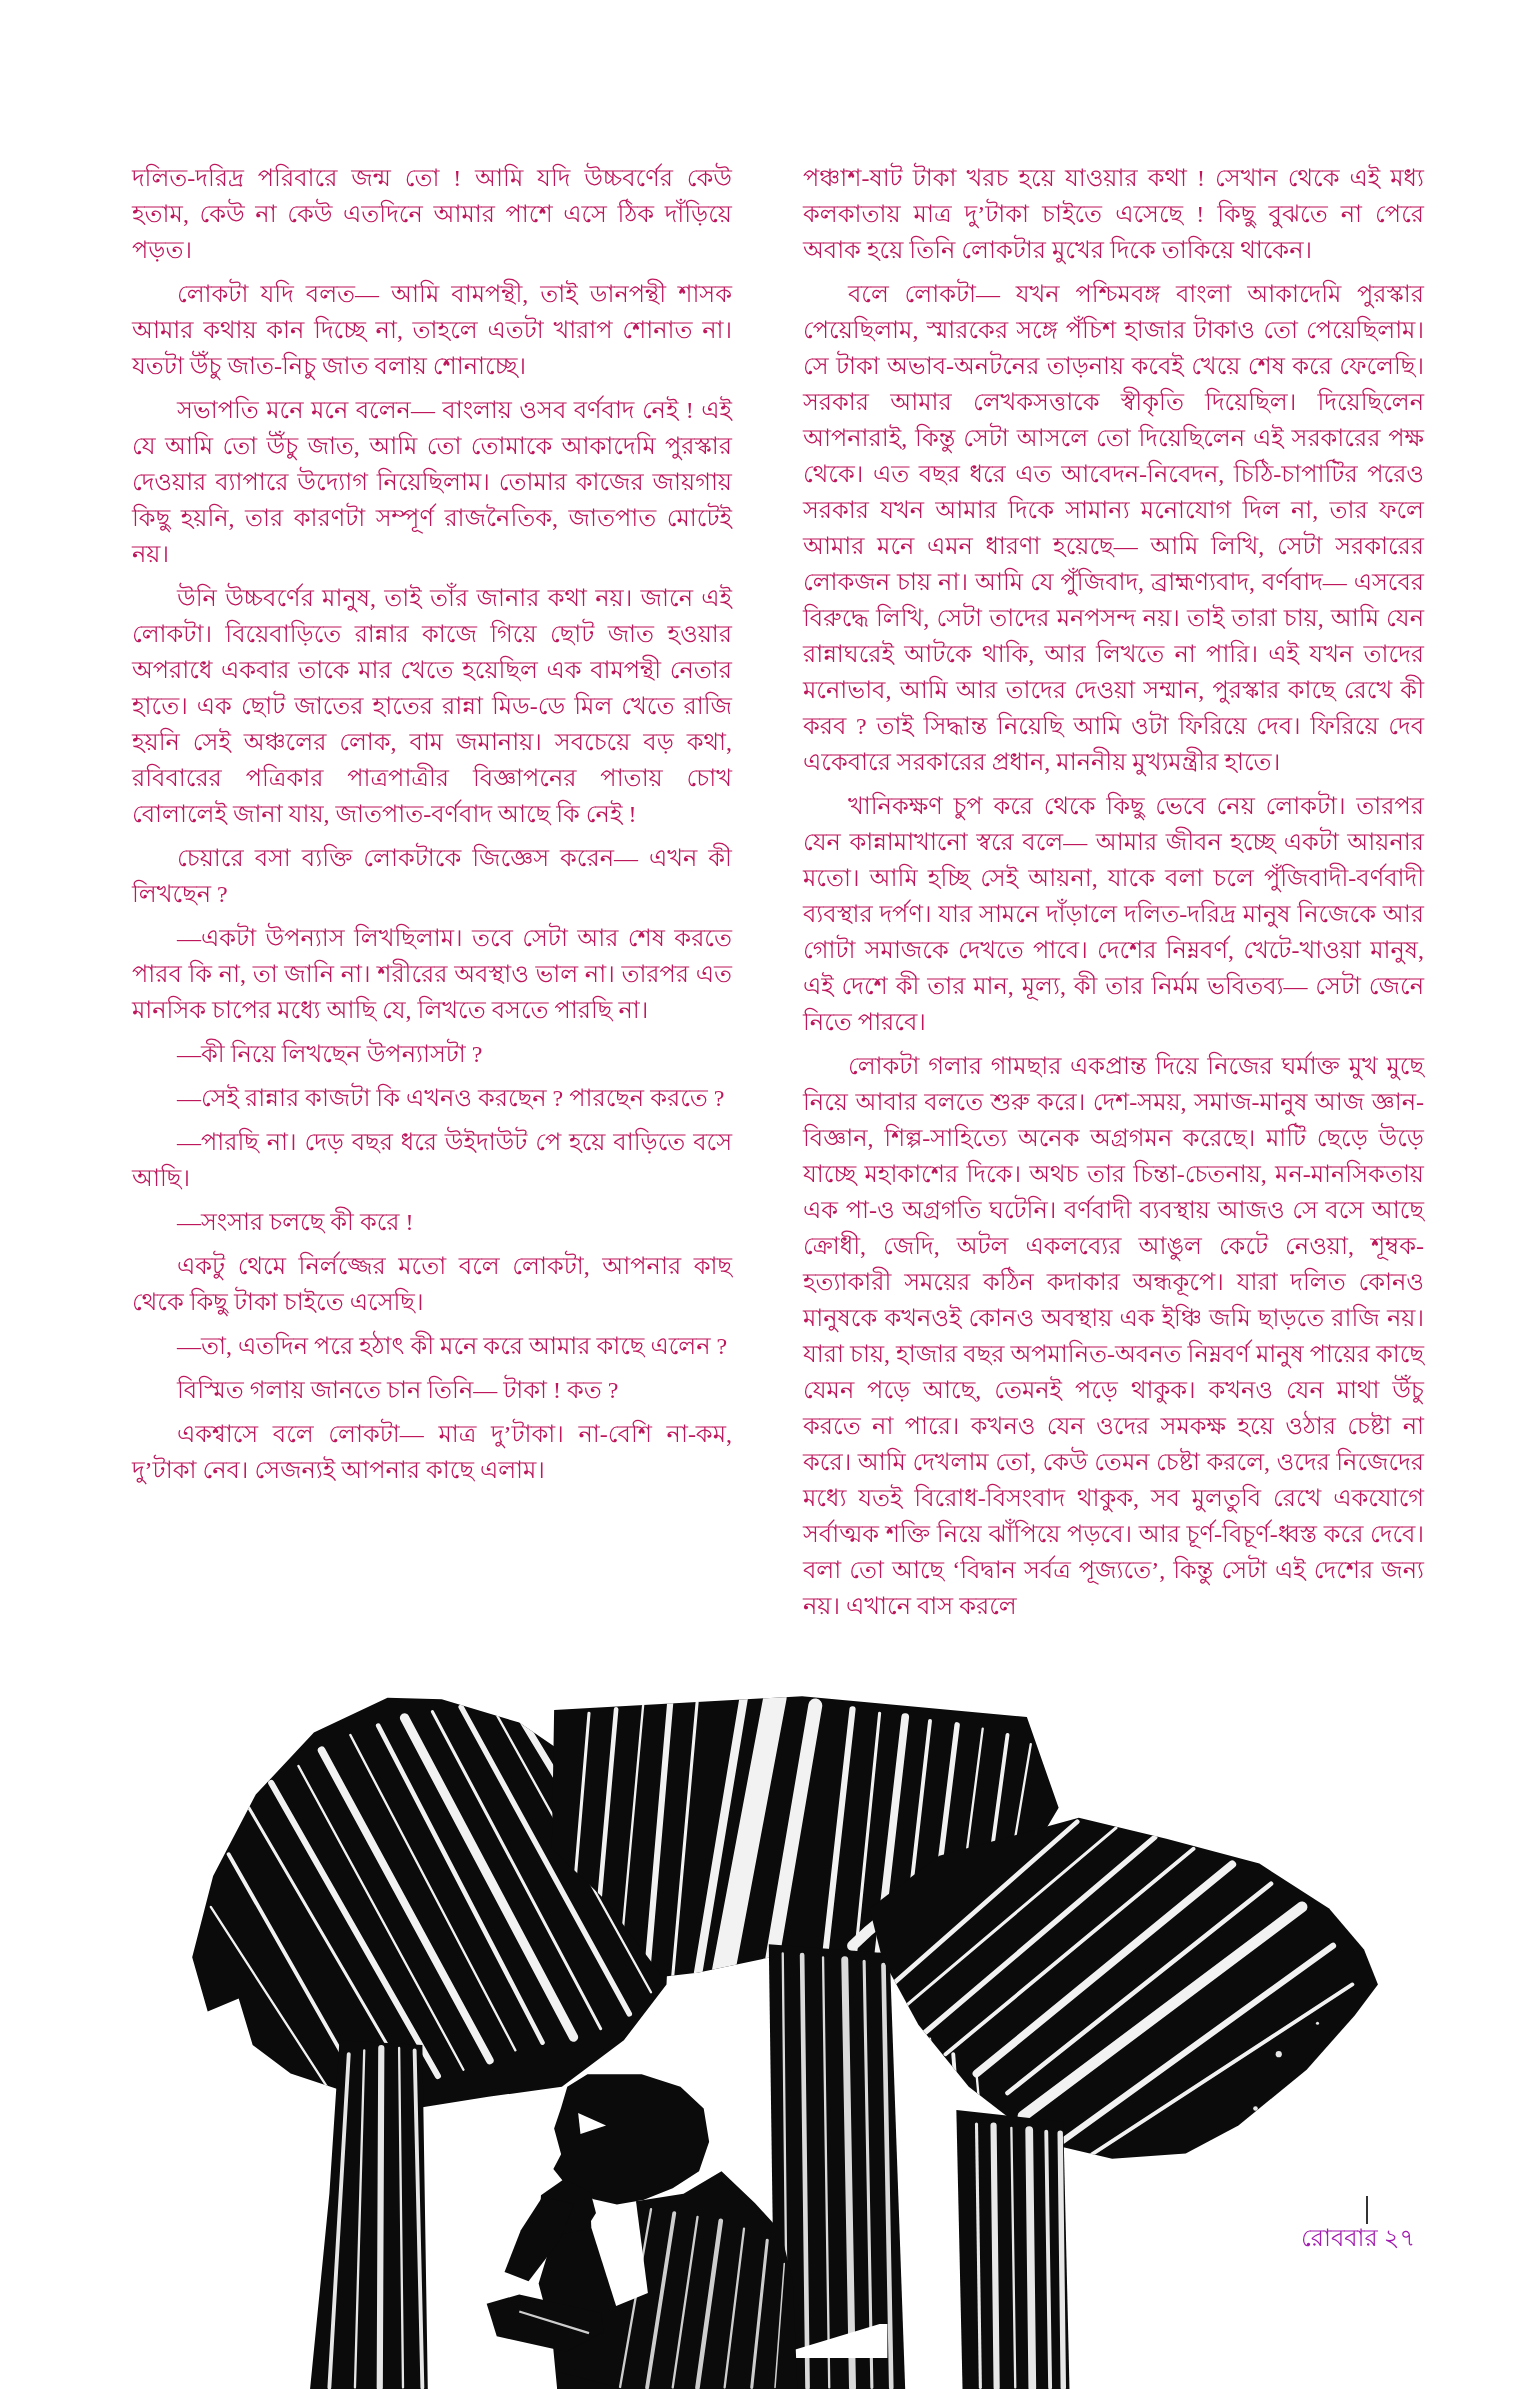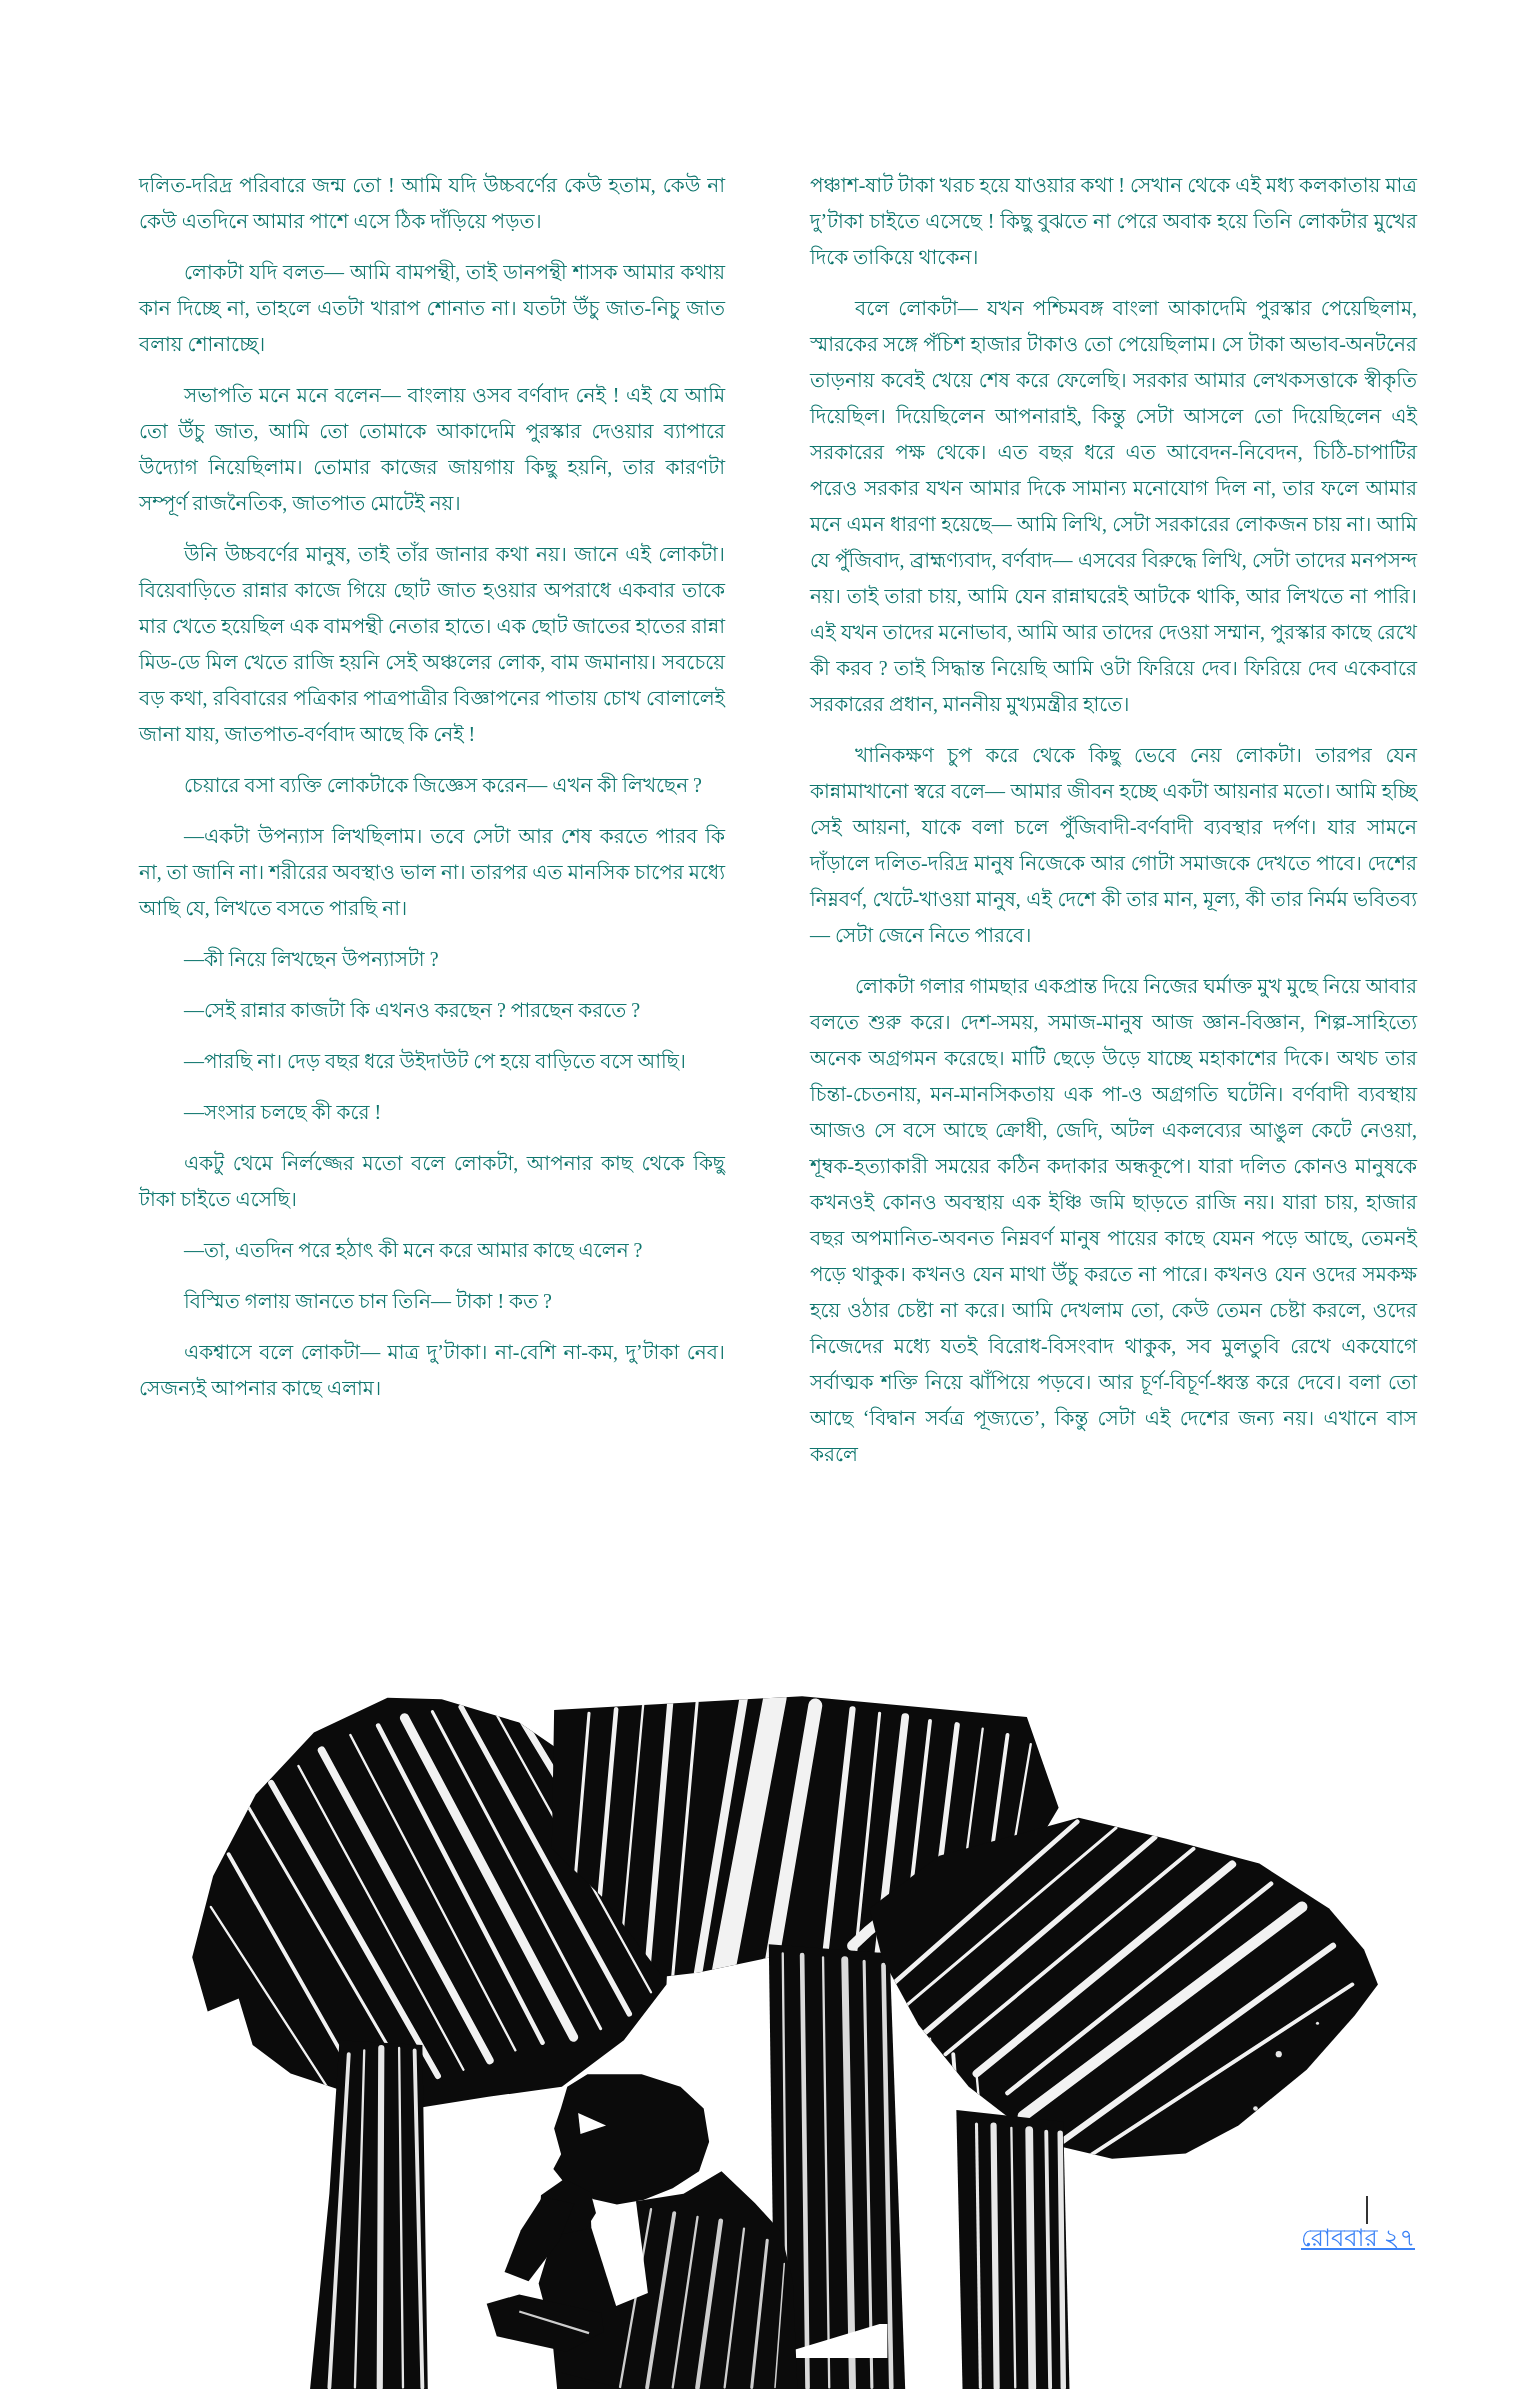--- a/index.html
+++ b/index.html
@@ -9,36 +9,36 @@
     font-family:"Liberation Serif","DejaVu Serif",serif;
   }
   .page{
     position:relative;width:1538px;height:2389px;
     background:#ffffff;color:#111111;overflow:hidden;
   }
   .col{position:absolute;top:152px;}
   .col-left{left:124px;width:616px;}
   .col-right{left:795px;width:637px;}
   .col p{
-    margin:15px;
-    font-size:20px;
+    margin:8px;
+    font-size:24px;
     line-height:36px;
     text-align:justify;
-    color:#0f766e;
+    color:#be185d;
     word-break:break-word;
   }
   .col p.indent{text-indent:45px;}
   .illustration{position:absolute;left:155px;top:1651px;width:1240px;height:739px;}
   .printer-mark{
     position:absolute;left:1366px;top:2196px;width:2.3px;height:28px;
     background:#333333;
   }
   .footer{
     position:absolute;left:1301px;top:2223px;
-    font-size:24px;line-height:31px;color:#3b82f6;white-space:nowrap;text-decoration:underline;
+    font-size:24px;line-height:31px;color:#a21caf;white-space:nowrap;
   }
 </style>
 </head>
 <body>
 
 <div class="page">
 
   <section class="col col-left">
 
   <p class="para">দলিত-দরিদ্র পরিবারে জন্ম তো ! আমি যদি উচ্চবর্ণের কেউ হতাম, কেউ না কেউ এতদিনে আমার পাশে এসে ঠিক দাঁড়িয়ে পড়ত।</p>

